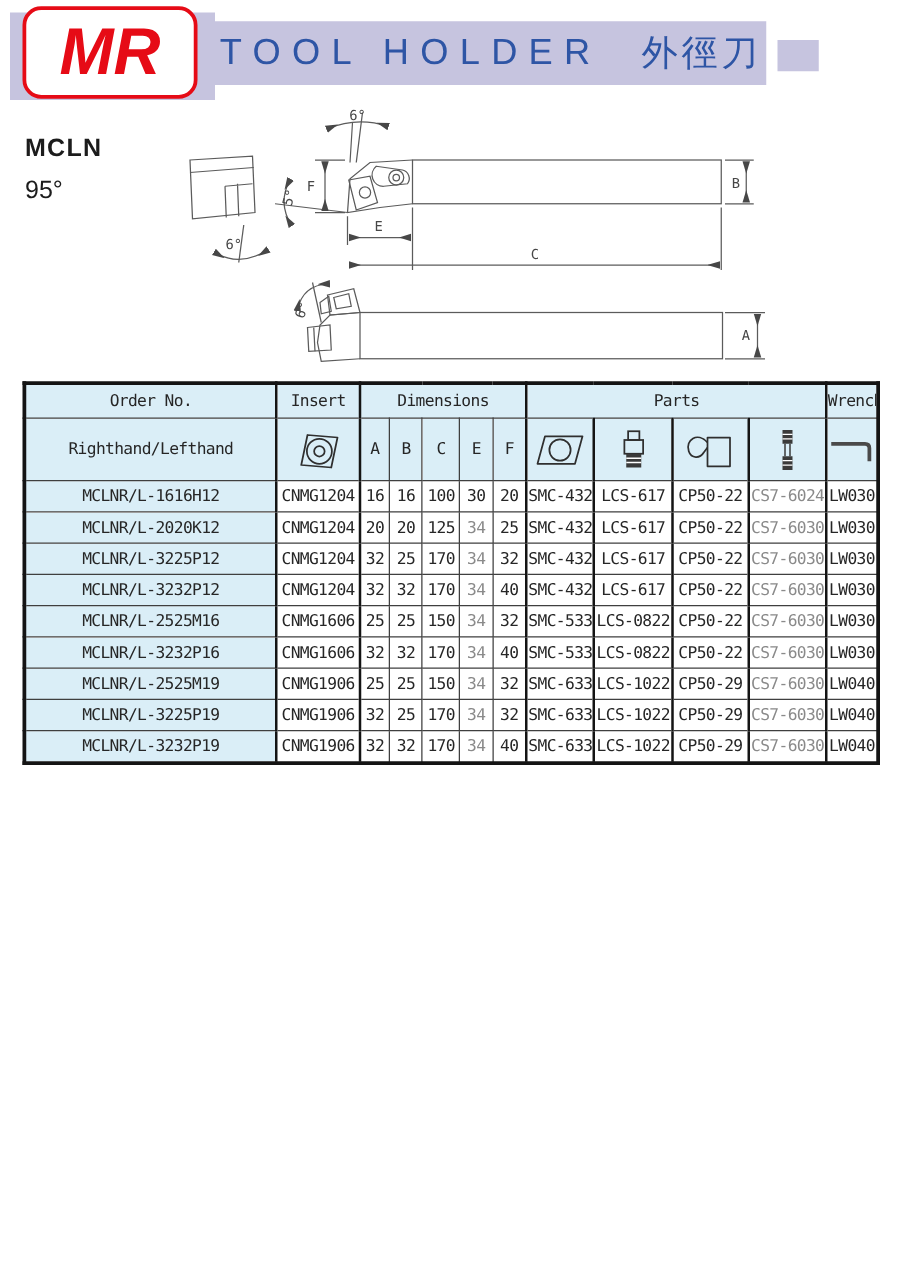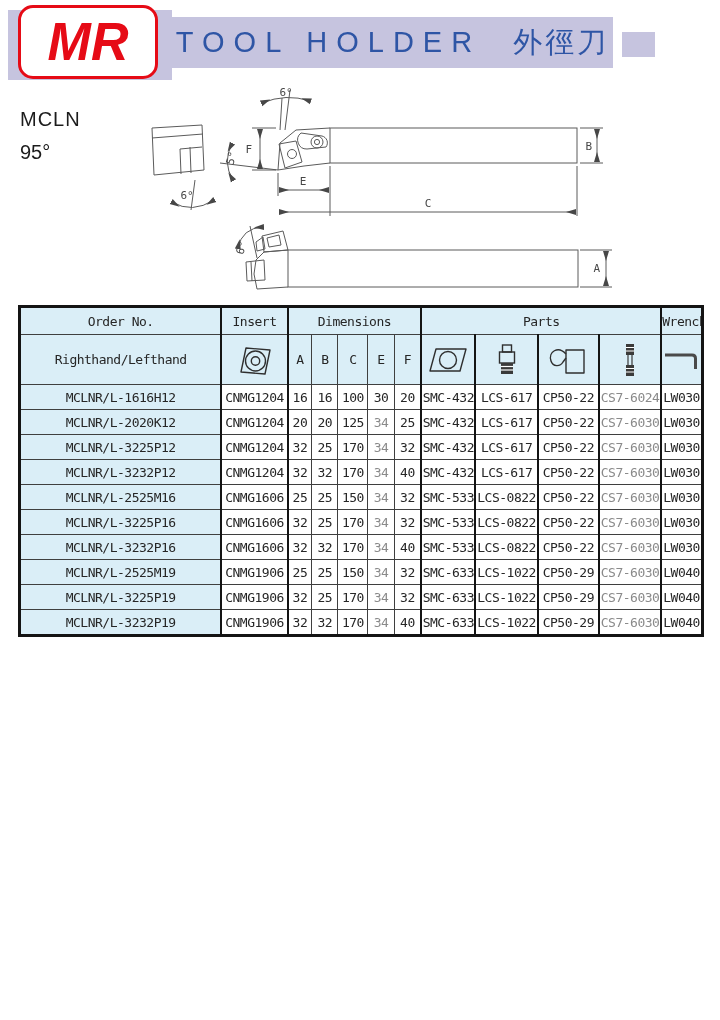--- a/index.html
+++ b/index.html
@@ -25,21 +25,21 @@
   .title-en{font-family:"Liberation Sans",sans-serif;font-size:29px;color:var(--blue);
             letter-spacing:9px;white-space:nowrap;}
   .title-zh{font-family:"DejaVu Sans",sans-serif;font-size:29px;color:var(--blue);
             letter-spacing:3px;white-space:nowrap;}
   .logo{position:absolute;left:18px;top:5px;width:134px;height:68px;background:#fff;
         border:3px solid var(--red);border-radius:15px;display:flex;align-items:center;justify-content:center;}
   .logo-text{font-family:"Liberation Sans",sans-serif;font-weight:bold;font-style:italic;
              font-size:52px;color:var(--red);line-height:1;transform:scaleY(1.02);}
 
   .model{position:absolute;left:20px;top:108px;font-family:"Liberation Sans",sans-serif;
-         font-size:20px;letter-spacing:1px;color:#1c1c1c;}
+         font-size:20px;letter-spacing:1px;color:#1c1c1c;font-weight:bold;}
   .angle{position:absolute;left:20px;top:141px;font-family:"Liberation Sans",sans-serif;
          font-size:20px;color:#1c1c1c;}
 
   
   .draw1{position:absolute;left:140px;top:86px;}
   .draw2{position:absolute;left:230px;top:222px;}
   svg text{font-family:"DejaVu Sans Mono",monospace;font-size:11px;fill:#474747;}
 
   
   table.spec{position:absolute;left:18px;top:305px;width:686px;border-collapse:collapse;
@@ -312,34 +312,20 @@
           <td class="c-c">150</td>
           <td class="c-e muted">34</td>
           <td class="c-f">32</td>
           <td class="c-smc sL">SMC-533</td>
           <td class="c-lcs sL">LCS-0822</td>
           <td class="c-cp sL">CP50-22</td>
           <td class="c-cs7 sL muted">CS7-6030</td>
           <td class="c-wrench sL">LW030</td>
         </tr>
         <tr>
-          <td class="c-order">MCLNR/L-3225P16</td>
-          <td class="c-insert sL">CNMG1606</td>
-          <td class="c-a sL">32</td>
-          <td class="c-b">25</td>
-          <td class="c-c">170</td>
-          <td class="c-e muted">34</td>
-          <td class="c-f">32</td>
-          <td class="c-smc sL">SMC-533</td>
-          <td class="c-lcs sL">LCS-0822</td>
-          <td class="c-cp sL">CP50-22</td>
-          <td class="c-cs7 sL muted">CS7-6030</td>
-          <td class="c-wrench sL">LW030</td>
-        </tr>
-        <tr>
           <td class="c-order">MCLNR/L-3232P16</td>
           <td class="c-insert sL">CNMG1606</td>
           <td class="c-a sL">32</td>
           <td class="c-b">32</td>
           <td class="c-c">170</td>
           <td class="c-e muted">34</td>
           <td class="c-f">40</td>
           <td class="c-smc sL">SMC-533</td>
           <td class="c-lcs sL">LCS-0822</td>
           <td class="c-cp sL">CP50-22</td>

